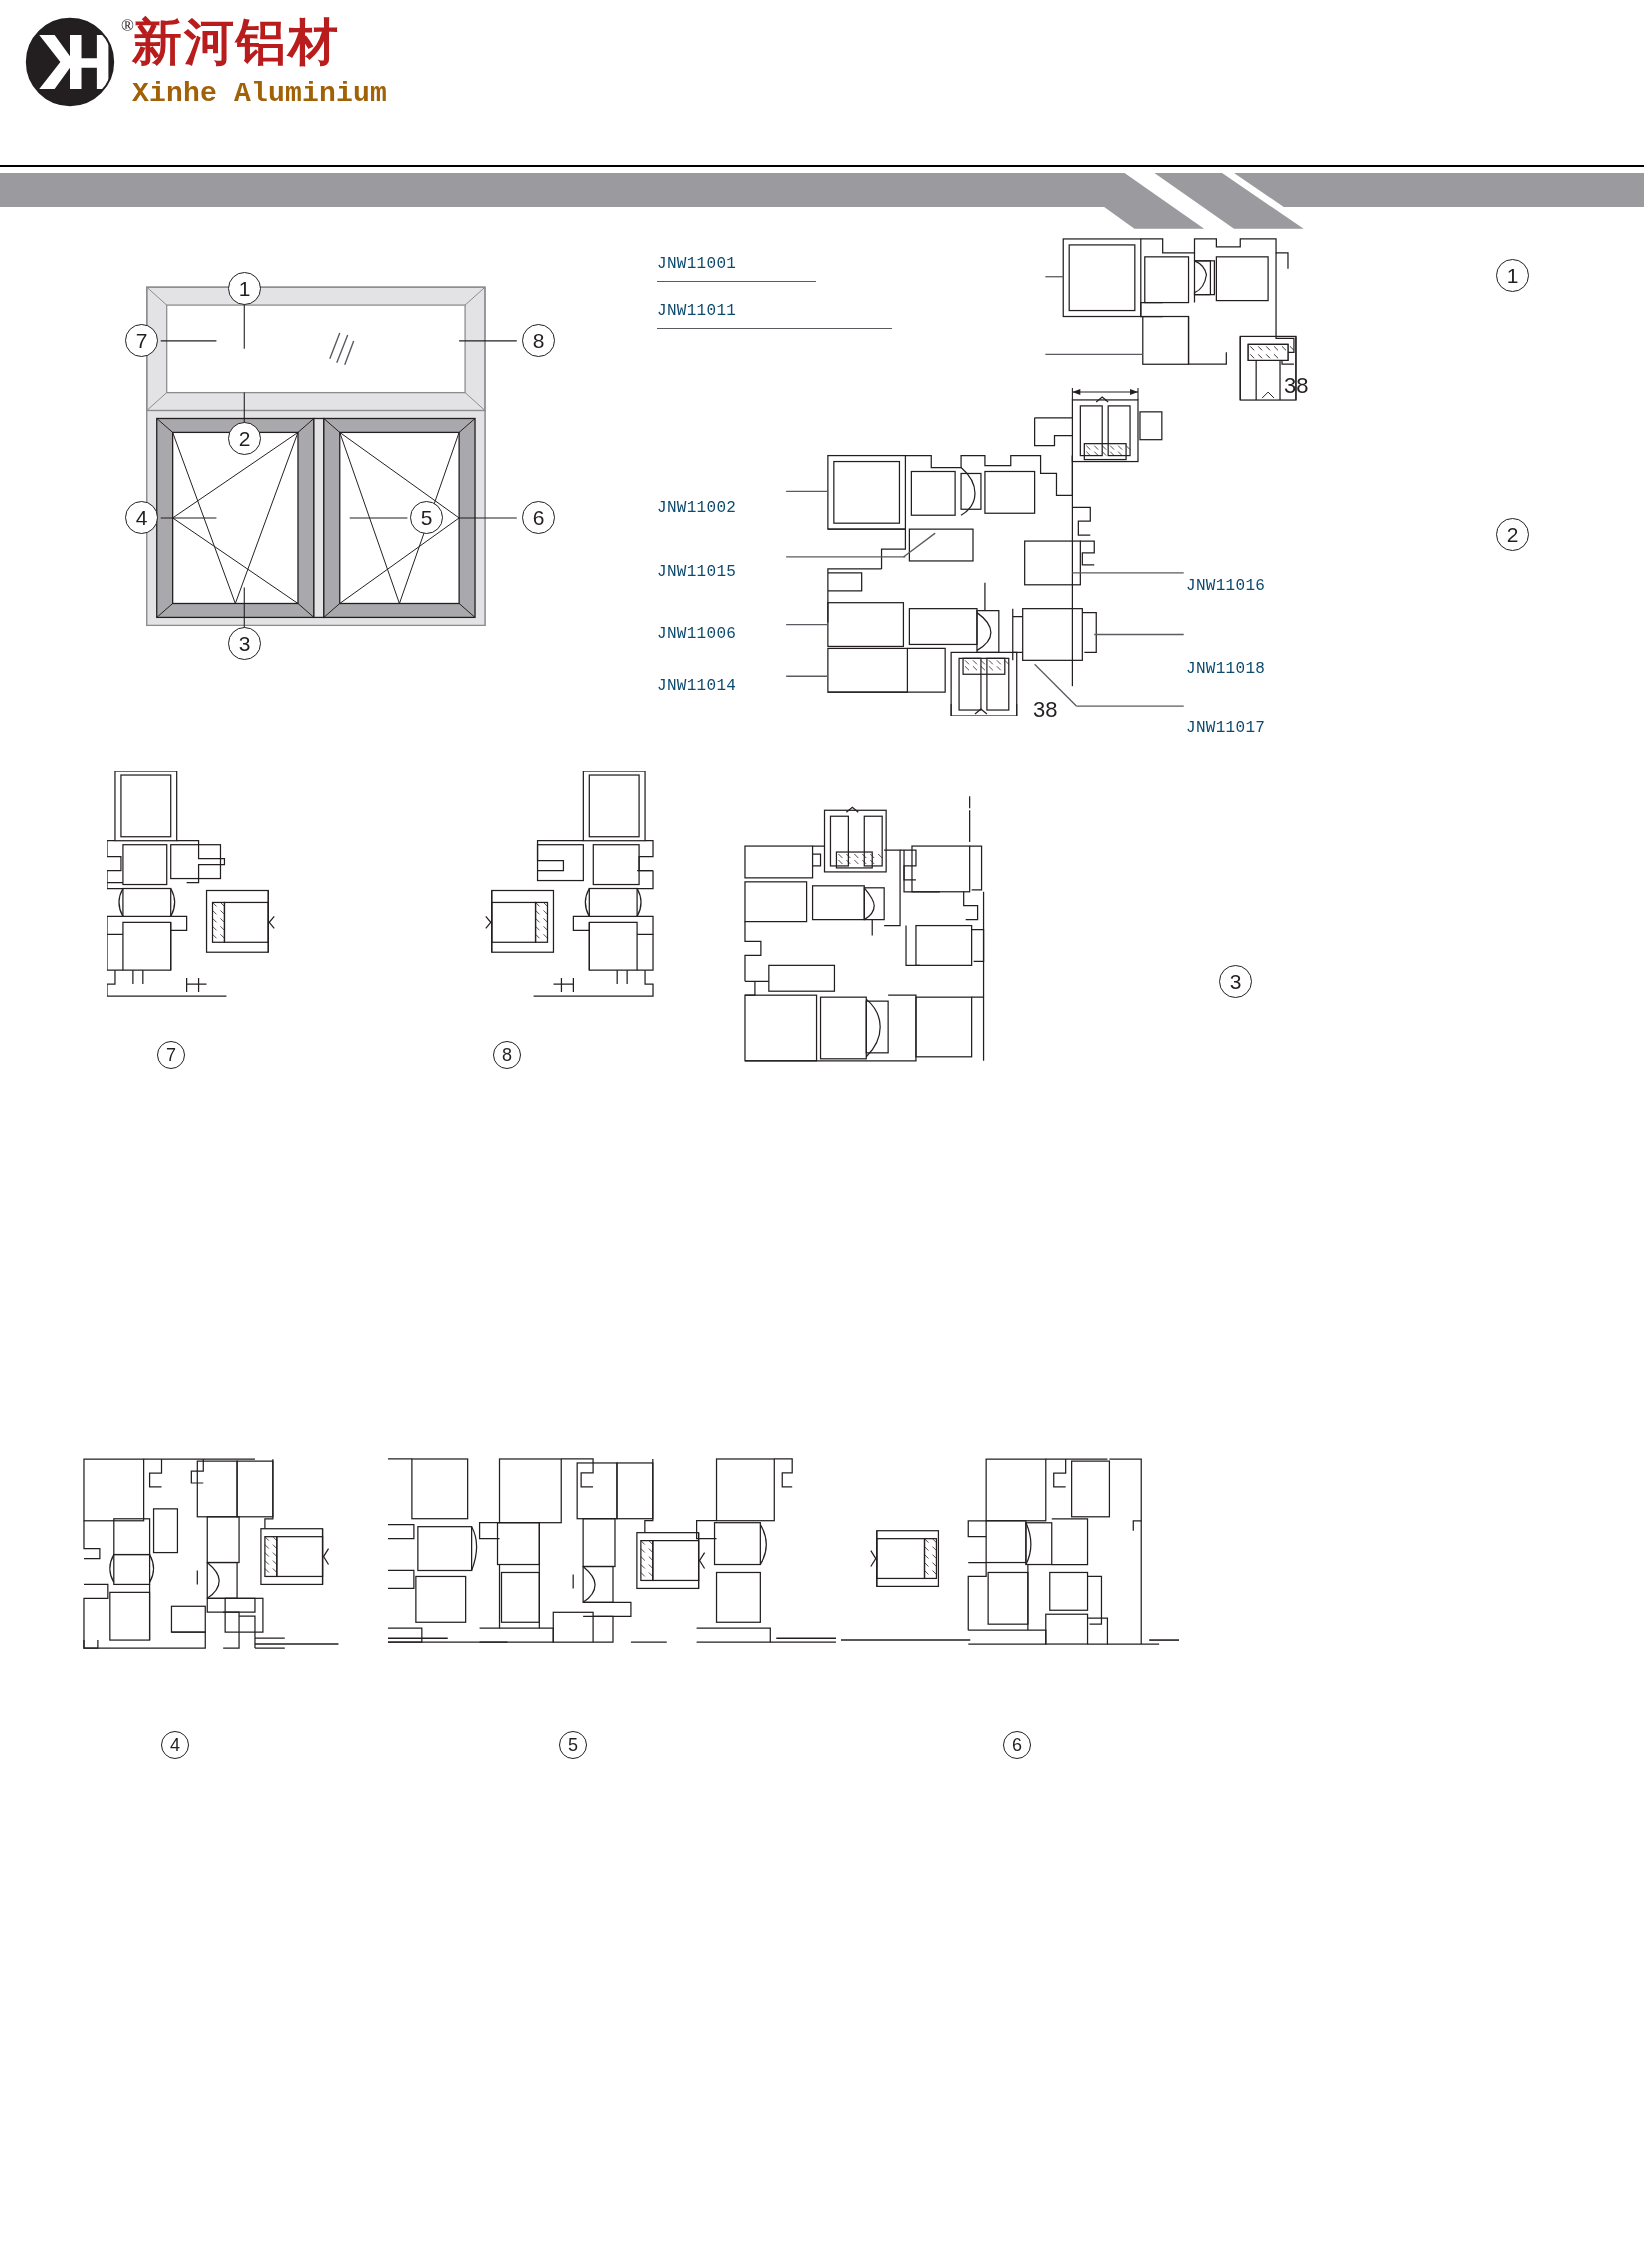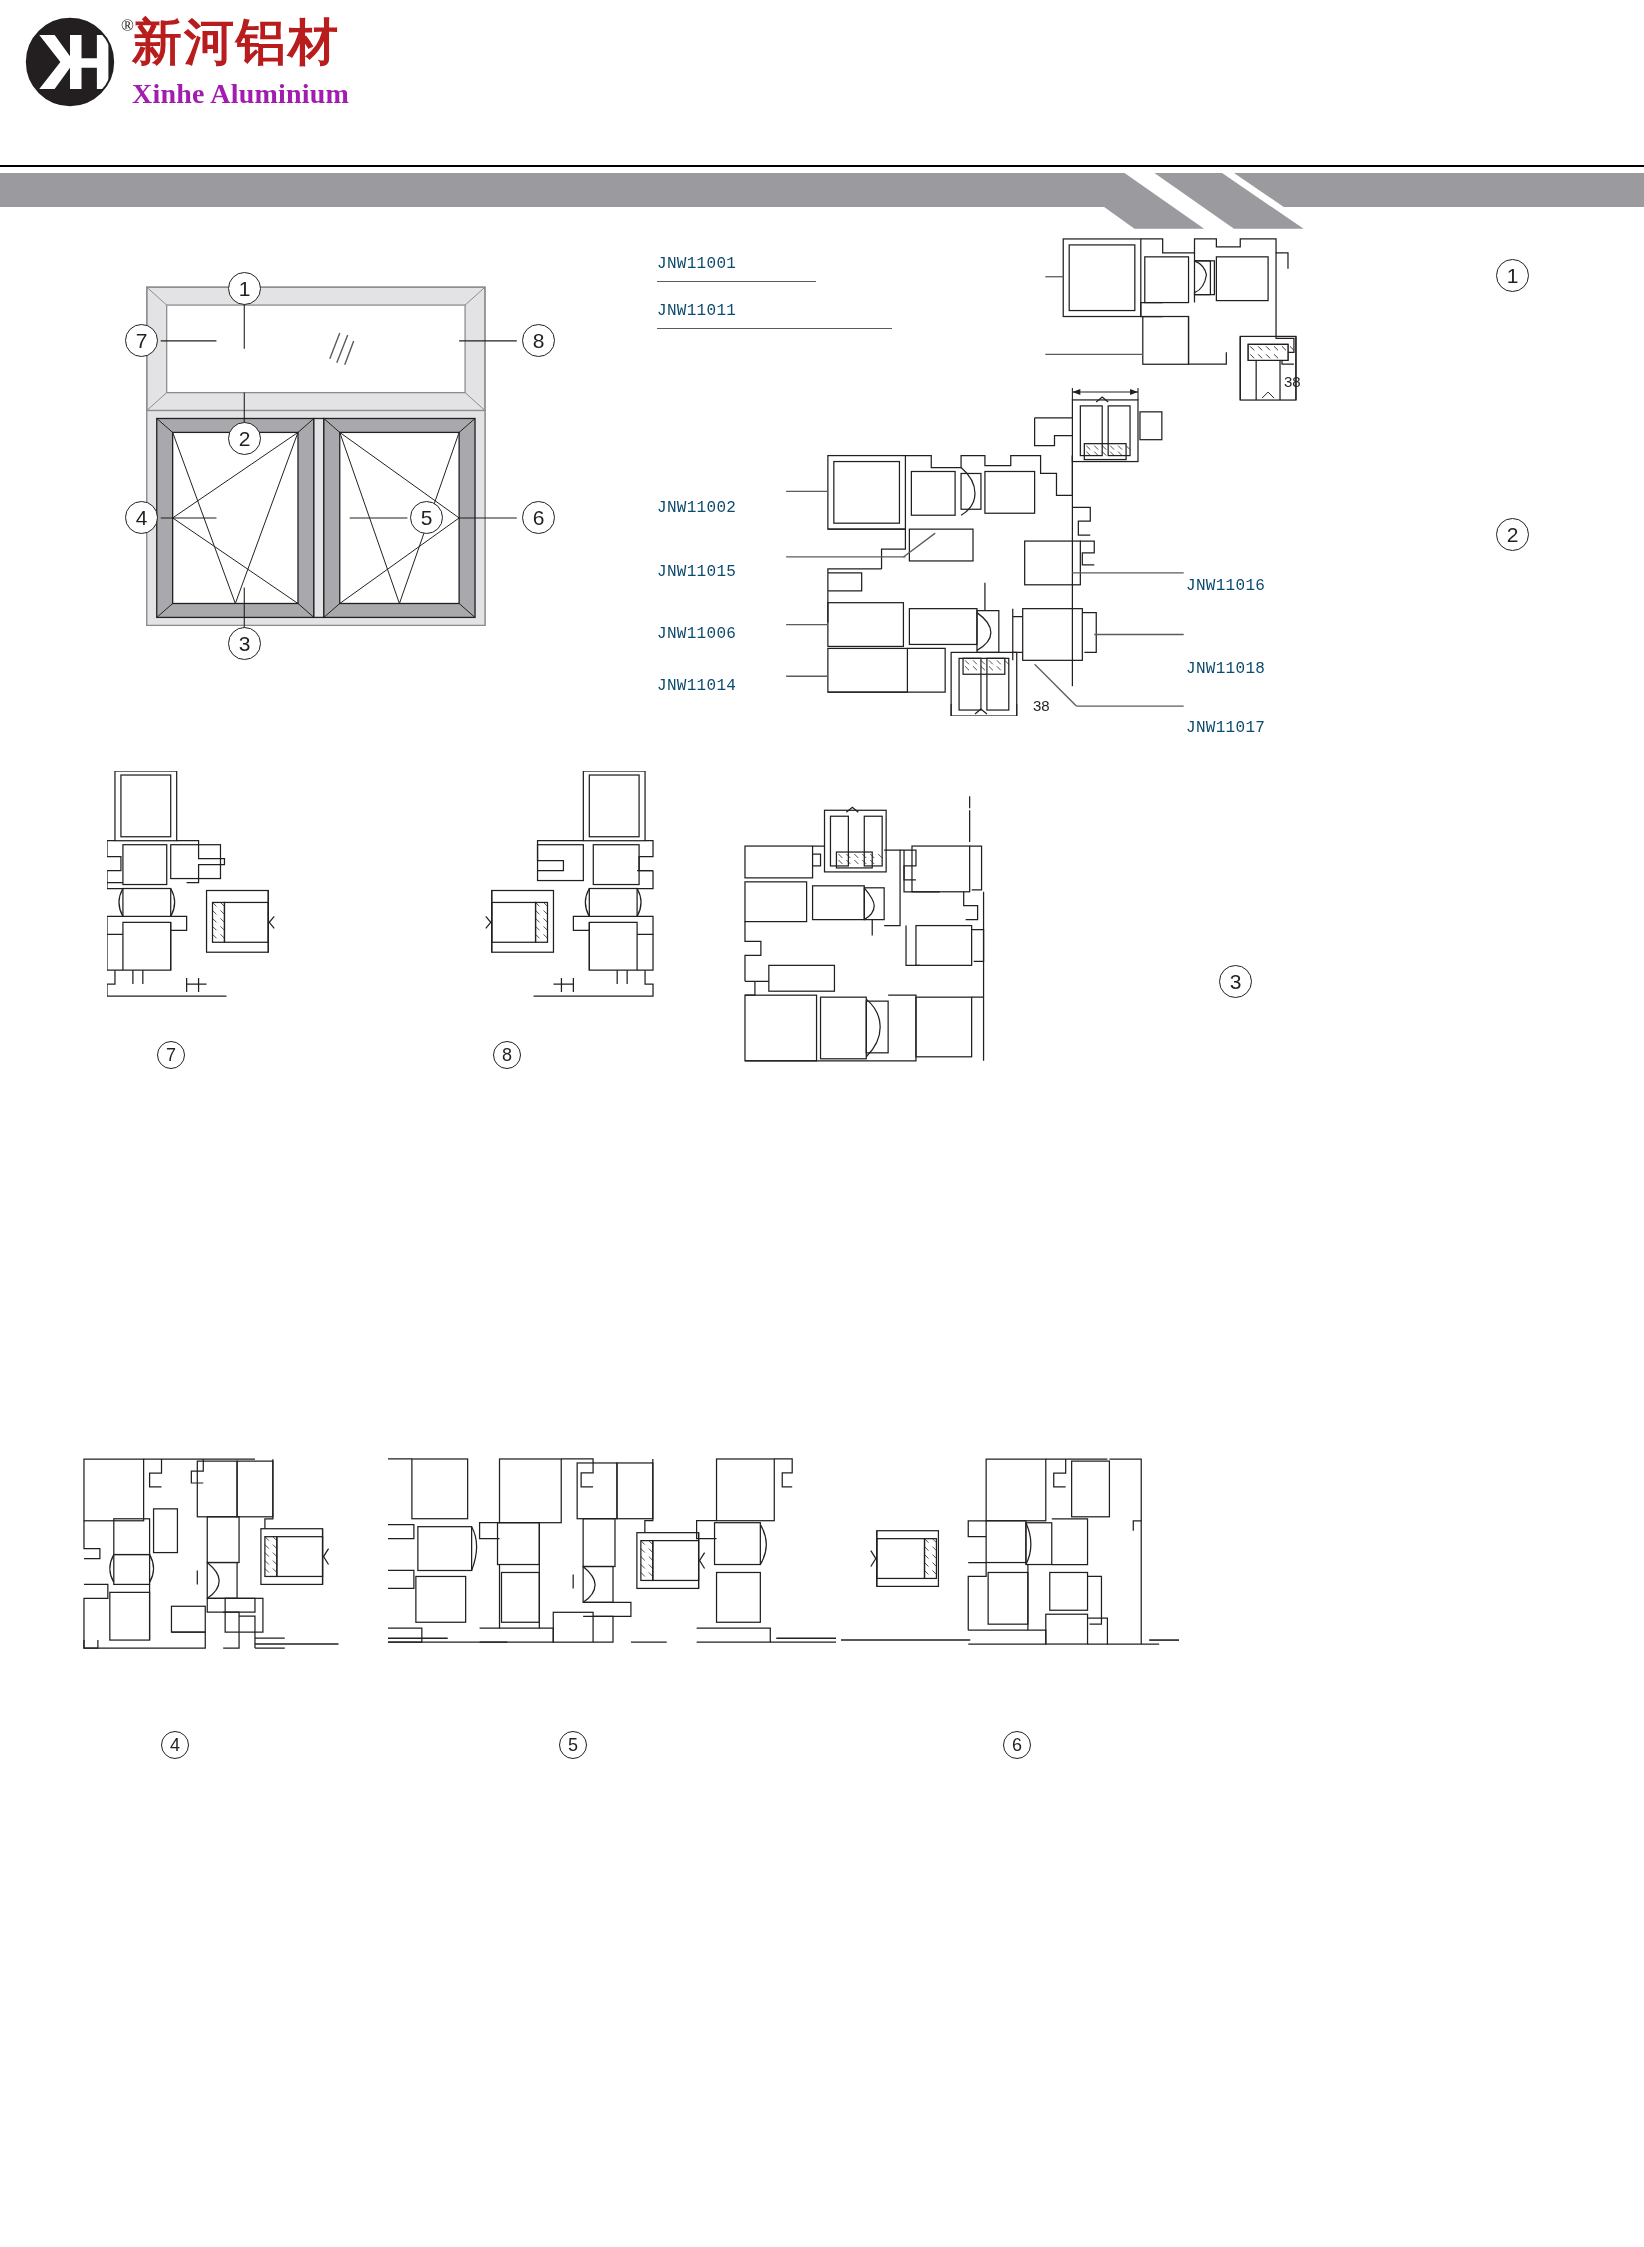--- a/index.html
+++ b/index.html
@@ -32,23 +32,23 @@
   .logo-reg {
     position: absolute; right: -16px; top: 2px;
     font-size: 17px; color: #231f20; font-family: "Liberation Serif", serif;
   }
   .logo-text { display: flex; flex-direction: column; line-height: 1; }
   .logo-cn {
     font-size: 50px; font-weight: 700; color: #b91c1c;
     letter-spacing: 2px; font-family: "DejaVu Sans", sans-serif;
   }
   .logo-en {
-    font-size: 28px; font-weight: 700; color: #a21caf;
+    font-size: 28px; font-weight: 700; color: #a16207;
     letter-spacing: 0.2px; margin-top: 13px;
-    font-family: Liberation Serif, serif;
+    font-family: Liberation Mono, monospace;
   }
 
   .title-block {
     position: absolute; left: 338px; top: 8px; right: 8px;
     text-align: center;
   }
   .title-cn {
     font-size: 52px; font-weight: 400; color: #231f20;
     letter-spacing: 0px; line-height: 1.22;
     font-family: "DejaVu Sans", sans-serif;
@@ -80,21 +80,21 @@
 
   
   .plabel {
     position: absolute;
     font-size: 16px; color: #0c4a6e;
     font-family: Liberation Mono, monospace;
     white-space: nowrap; letter-spacing: 0.3px;
   }
   .dimtext {
     position: absolute;
-    font-size: 15px; color: #231f20;
+    font-size: 22px; color: #231f20;
     font-family: "Liberation Sans", sans-serif;
   }
   .leader { position: absolute; background: #5a5a60; height: 1.4px; }
 </style>
 </head>
 <body>
 
 <div id="page">
 
   <div class="header">

